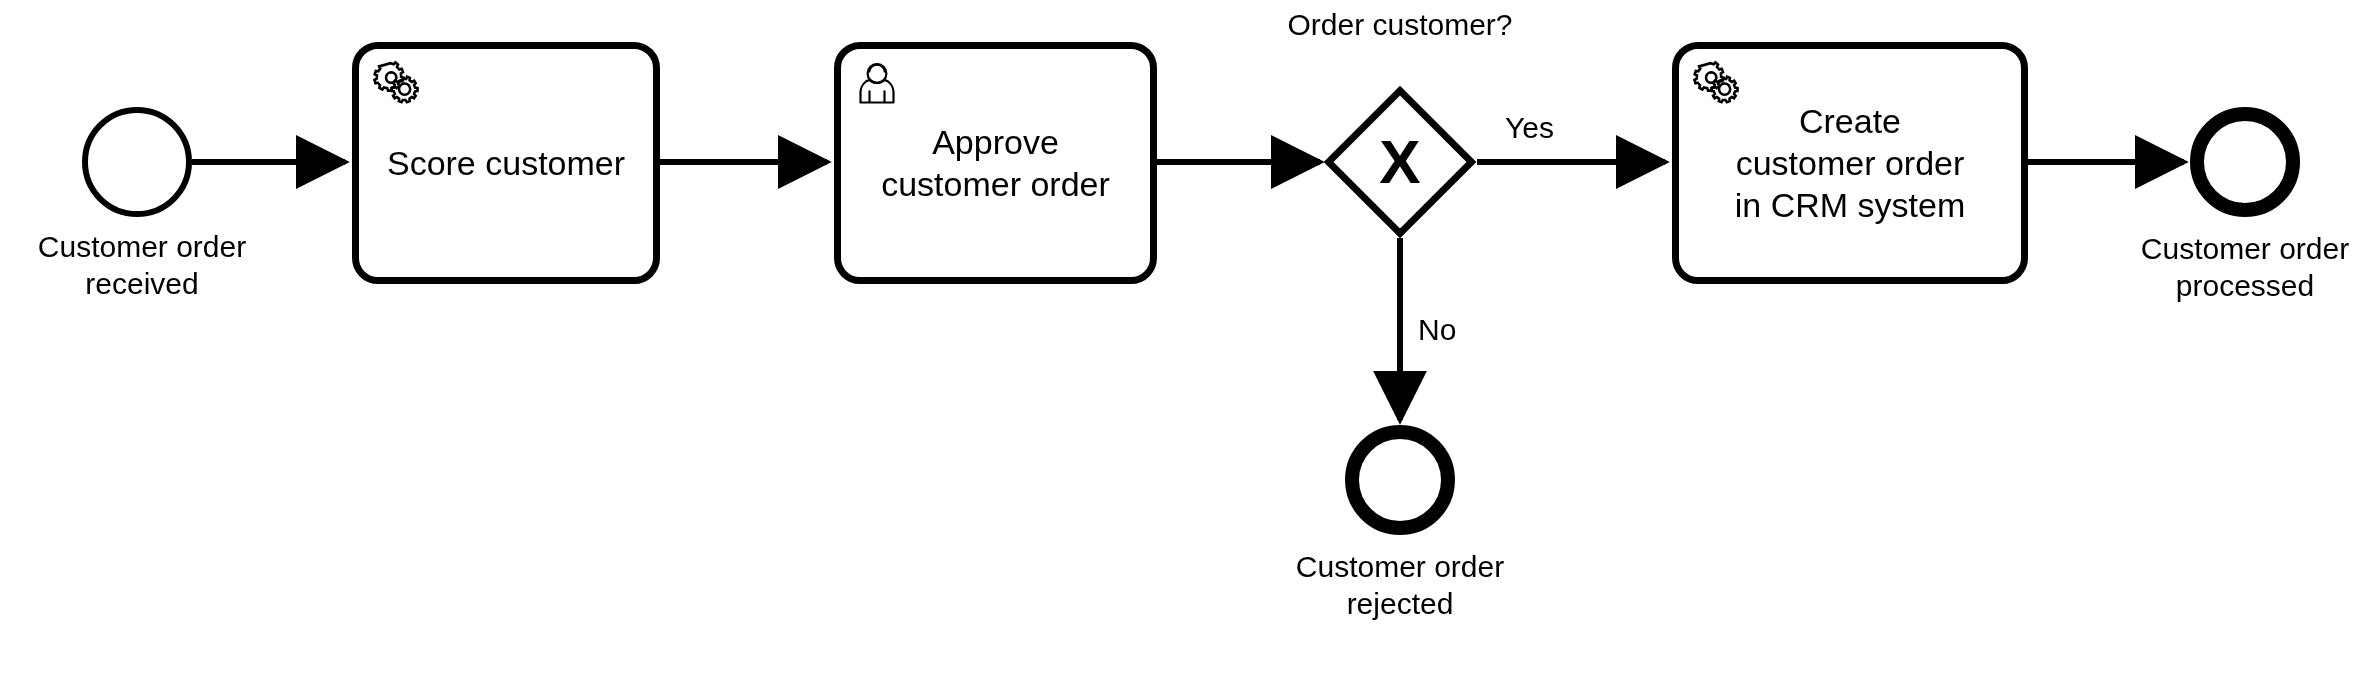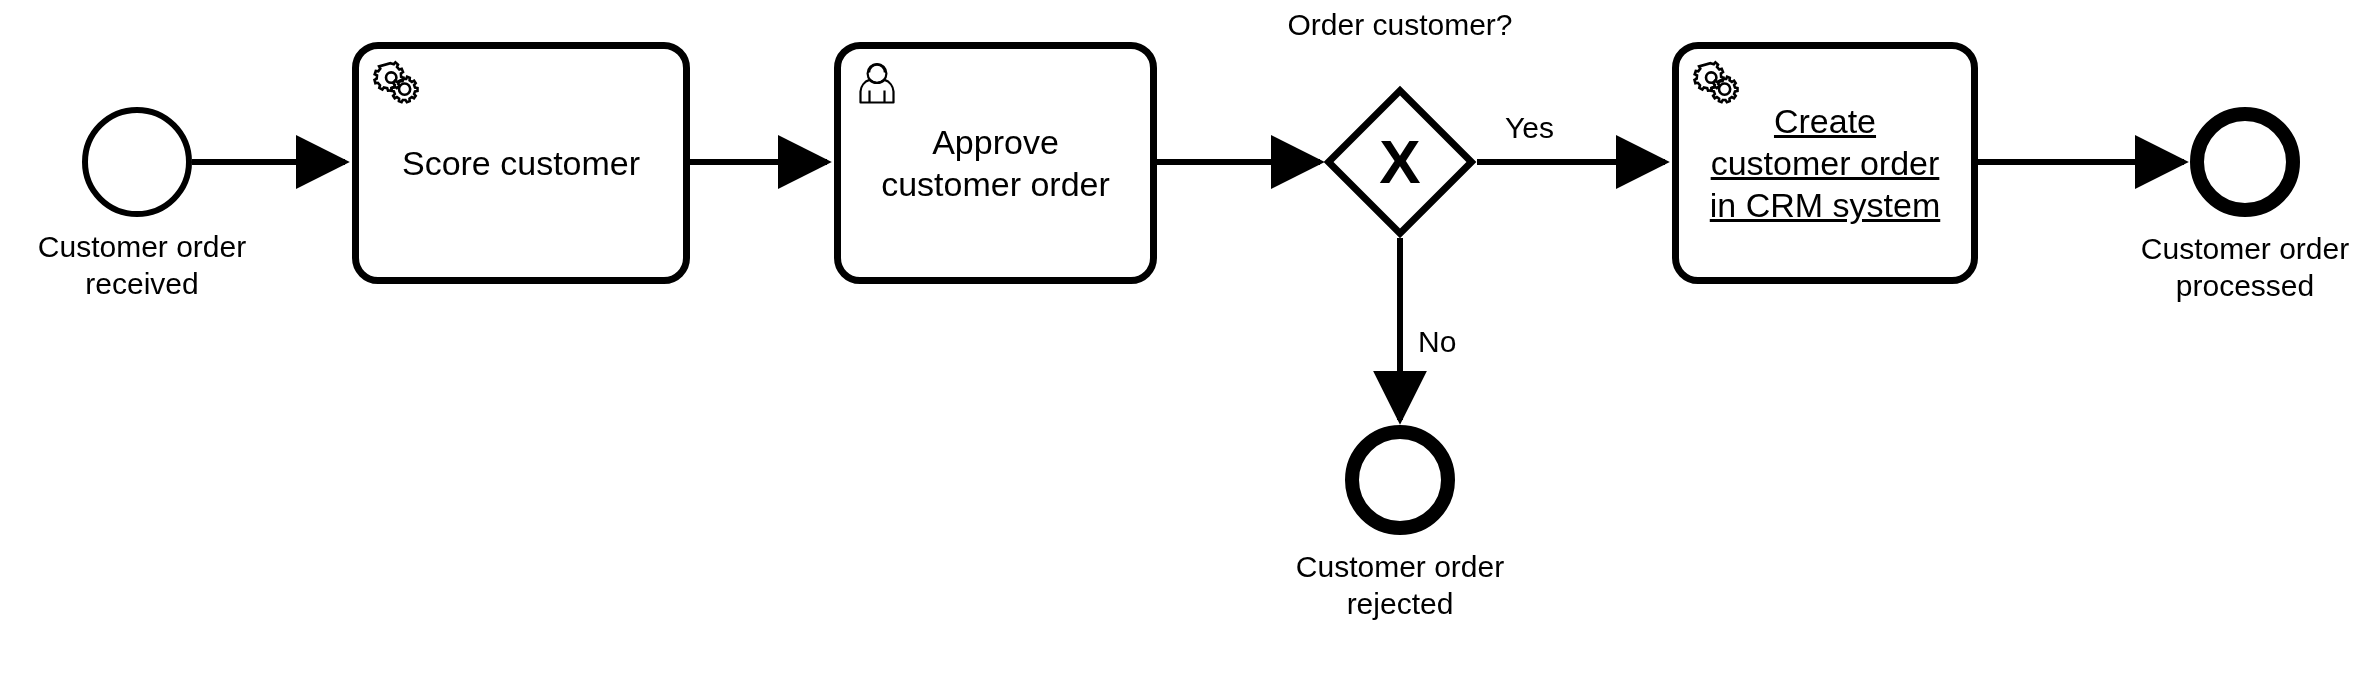--- a/index.html
+++ b/index.html
@@ -138,21 +138,21 @@
 
     <line x1="1400" y1="238" x2="1400" y2="420" stroke="#000000" stroke-width="6" marker-end="url(#arrow)"></line>
 
     <line x1="1978" y1="162" x2="2184" y2="162" stroke="#000000" stroke-width="6" marker-end="url(#arrow)"></line>
   </svg>
 
   <div class="event start" style="left:82px; top:107px; width:110px; height:110px;"></div>
   <div class="caption" style="left:-23px; top:228px; width:330px;">Customer order
 received</div>
 
-  <div class="task" style="left:352px; top:42px; width:338px; height:242px;">
+  <div class="task" style="left:352px; top:42px; width:308px; height:242px;">
     <span class="task-icon">
       <svg viewBox="0 0 46 46" xmlns="http://www.w3.org/2000/svg">
         <g fill="none" stroke="#000000" stroke-width="2.6">
           <path d="M17.5 3.2 l3.3 1.1 1.6 -2.0 2.6 2.3 -1.0 2.3 2.3 2.6 2.4 -0.7 1.3 3.3 -2.1 1.4 0.2 3.4 2.4 0.8 -0.9 3.4 -2.5 -0.1 -1.9 2.9 1.3 2.1 -2.8 2.1 -2.0 -1.6 -3.1 1.4 -0.1 2.5 -3.5 0.2 -0.8 -2.4 -3.3 -0.7 -1.5 2.0 -3.1 -1.7 0.7 -2.4 -2.1 -2.6 -2.5 0.4 -0.9 -3.4 2.2 -1.2 0.3 -3.3 -2.3 -1.0 1.1 -3.3 2.5 0.3 2.0 -2.7 -1.2 -2.2 z"></path>
           <circle cx="18.2" cy="17.6" r="5.2"></circle>
         </g>
         <g fill="none" stroke="#000000" stroke-width="2.6">
           <path d="M30.4 19.0 l2.8 0.0 0.9 -2.3 2.7 1.1 -0.2 2.5 2.3 1.6 2.2 -1.2 1.6 2.4 -1.6 1.9 0.9 2.6 2.5 0.4 -0.0 2.9 -2.5 0.5 -0.9 2.6 1.6 1.9 -1.7 2.3 -2.2 -1.2 -2.3 1.6 0.2 2.5 -2.8 1.0 -1.4 -2.1 -2.7 0.0 -1.2 2.2 -2.7 -1.1 0.2 -2.5 -2.2 -1.6 -2.2 1.2 -1.6 -2.4 1.7 -1.9 -0.9 -2.6 -2.5 -0.4 0.0 -2.9 2.5 -0.5 0.9 -2.6 -1.7 -1.9 1.8 -2.3 2.2 1.3 z"></path>
           <circle cx="31.6" cy="29.1" r="5.6"></circle>
         </g>
@@ -179,23 +179,23 @@
 customer order</span>
   </div>
 
   <div class="gateway" style="left:1324px; top:86px;">
     <span class="diamond"></span>
     <span class="xmark">X</span>
   </div>
   <div class="caption" style="left:1250px; top:6px; width:300px;">Order customer?</div>
 
   <div class="flow-label" style="left:1505px; top:110px; width:120px;">Yes</div>
-  <div class="flow-label" style="left:1418px; top:324px; width:80px; text-align:left;">No</div>
-
-  <div class="task" style="left:1672px; top:42px; width:306px; height:242px;text-decoration:underline;">
+  <div class="flow-label" style="left:1418px; top:312px; width:80px; text-align:left;">No</div>
+
+  <div class="task" style="left:1672px; top:42px; width:356px; height:242px;">
     <span class="task-icon">
       <svg viewBox="0 0 46 46" xmlns="http://www.w3.org/2000/svg">
         <g fill="none" stroke="#000000" stroke-width="2.6">
           <path d="M17.5 3.2 l3.3 1.1 1.6 -2.0 2.6 2.3 -1.0 2.3 2.3 2.6 2.4 -0.7 1.3 3.3 -2.1 1.4 0.2 3.4 2.4 0.8 -0.9 3.4 -2.5 -0.1 -1.9 2.9 1.3 2.1 -2.8 2.1 -2.0 -1.6 -3.1 1.4 -0.1 2.5 -3.5 0.2 -0.8 -2.4 -3.3 -0.7 -1.5 2.0 -3.1 -1.7 0.7 -2.4 -2.1 -2.6 -2.5 0.4 -0.9 -3.4 2.2 -1.2 0.3 -3.3 -2.3 -1.0 1.1 -3.3 2.5 0.3 2.0 -2.7 -1.2 -2.2 z"></path>
           <circle cx="18.2" cy="17.6" r="5.2"></circle>
         </g>
         <g fill="none" stroke="#000000" stroke-width="2.6">
           <path d="M30.4 19.0 l2.8 0.0 0.9 -2.3 2.7 1.1 -0.2 2.5 2.3 1.6 2.2 -1.2 1.6 2.4 -1.6 1.9 0.9 2.6 2.5 0.4 -0.0 2.9 -2.5 0.5 -0.9 2.6 1.6 1.9 -1.7 2.3 -2.2 -1.2 -2.3 1.6 0.2 2.5 -2.8 1.0 -1.4 -2.1 -2.7 0.0 -1.2 2.2 -2.7 -1.1 0.2 -2.5 -2.2 -1.6 -2.2 1.2 -1.6 -2.4 1.7 -1.9 -0.9 -2.6 -2.5 -0.4 0.0 -2.9 2.5 -0.5 0.9 -2.6 -1.7 -1.9 1.8 -2.3 2.2 1.3 z"></path>
           <circle cx="31.6" cy="29.1" r="5.6"></circle>
         </g>

